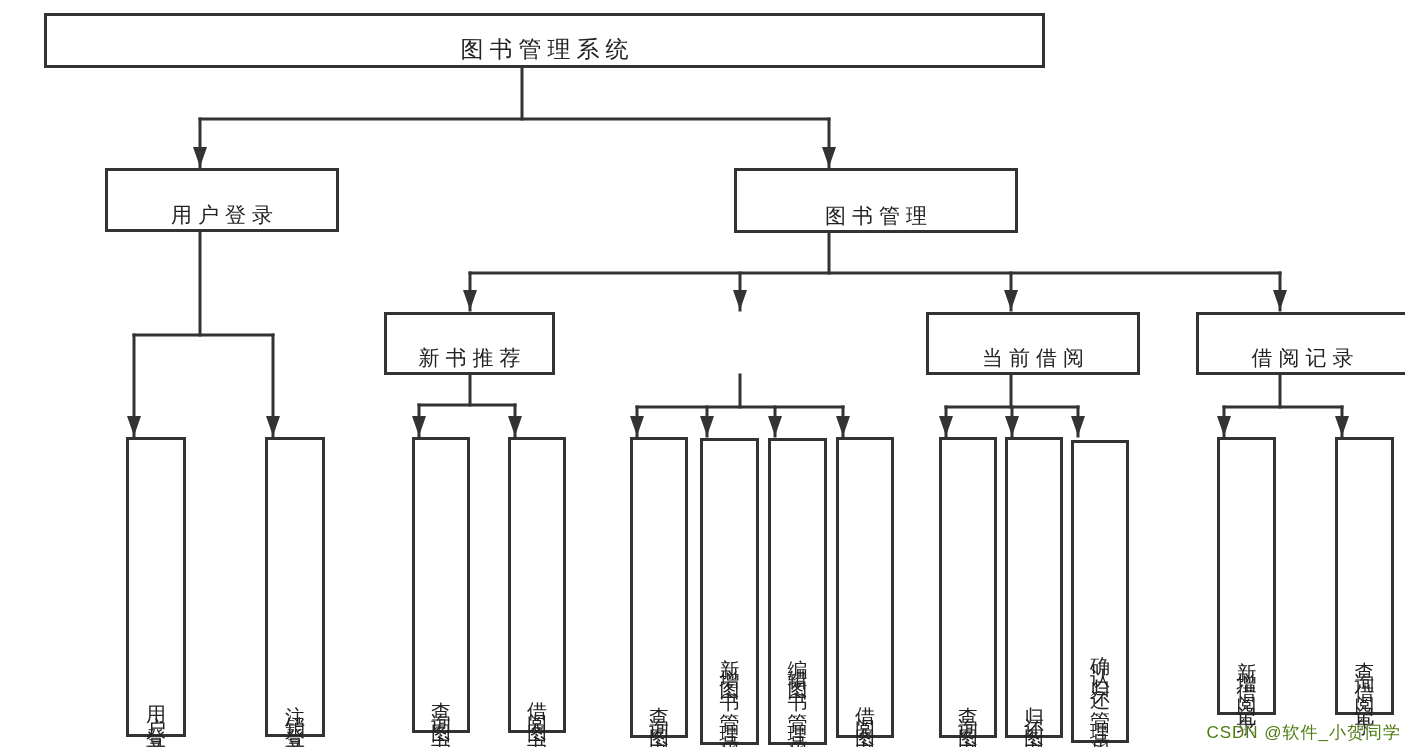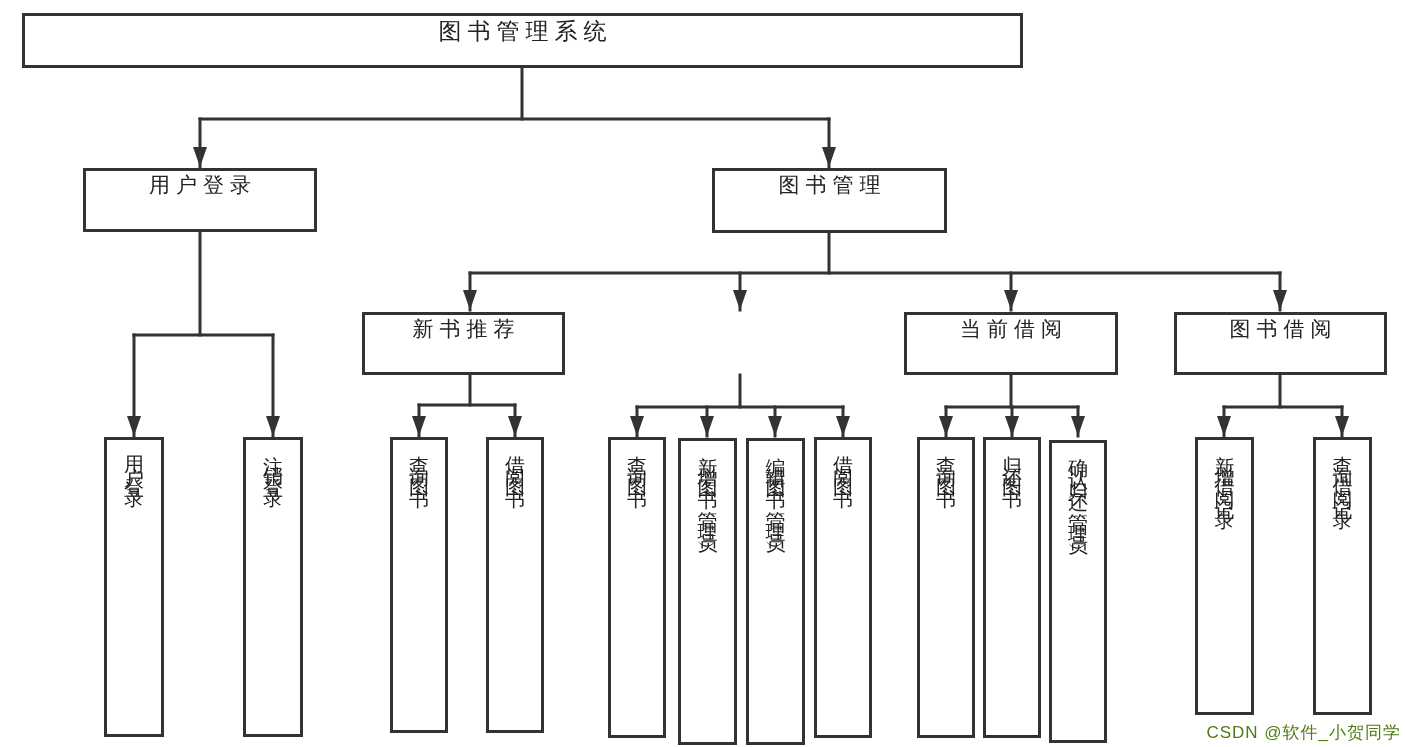--- a/index.html
+++ b/index.html
@@ -1,21 +1,21 @@
 <!DOCTYPE html>
 <html><head>
 <meta charset="utf-8">
 <style>
   html,body{margin:0;padding:0;background:#fff;}
   body{width:1405px;height:747px;position:relative;overflow:hidden;
        font-family:"Liberation Sans",sans-serif;color:#222;}
   .stage{position:relative;width:1405px;height:747px;background:#fff;}
   svg.connectors{position:absolute;left:0;top:0;z-index:1;}
   .node{position:absolute;box-sizing:border-box;border:3px solid #333;background:#fff;
-        display:flex;align-items:flex-start;justify-content:center;z-index:2;}
+        display:flex;align-items:flex-end;justify-content:center;z-index:2;margin-left:22px;}
   .hnode{font-size:21px;letter-spacing:6px;text-indent:6px;white-space:nowrap;}
   .root{font-size:23px;}
   .leaf span{writing-mode:vertical-rl;text-orientation:mixed;font-size:20px;
              letter-spacing:11px;line-height:1.05;}
   .watermark{position:absolute;right:4px;bottom:3px;z-index:3;font-size:17px;
              color:#4d7c0f;letter-spacing:1px;
              text-shadow:0 0 2px #fff,1px 1px 0 #fff;}
 </style>
 </head>
 <body>
@@ -72,32 +72,32 @@
     </g>
   </svg>
 
   <div class="node hnode root" style="left:22px;top:13px;width:1001px;height:55px">
     <span>图书管理系统</span>
   </div>
 
   <div class="node hnode" style="left:83px;top:168px;width:234px;height:64px">
     <span>用户登录</span>
   </div>
-  <div class="node hnode" style="left:712px;top:168px;width:235px;height:65px">
+  <div class="node hnode" style="left:712px;top:168px;width:284px;height:65px">
     <span>图书管理</span>
   </div>
 
-  <div class="node hnode" style="left:362px;top:312px;width:203px;height:63px">
+  <div class="node hnode" style="left:362px;top:312px;width:171px;height:63px">
     <span>新书推荐</span>
   </div>
   <div class="node hnode" style="left:904px;top:312px;width:214px;height:63px">
     <span>当前借阅</span>
   </div>
   <div class="node hnode" style="left:1174px;top:312px;width:213px;height:63px">
-    <span>图书借阅</span>
+    <span>借阅记录</span>
   </div>
 
   <div class="node leaf" style="left:104px;top:437px;width:60px;height:300px">
     <span>用户登录</span>
   </div>
   <div class="node leaf" style="left:243px;top:437px;width:60px;height:300px">
     <span>注销登录</span>
   </div>
 
   <div class="node leaf" style="left:390px;top:437px;width:58px;height:296px">

